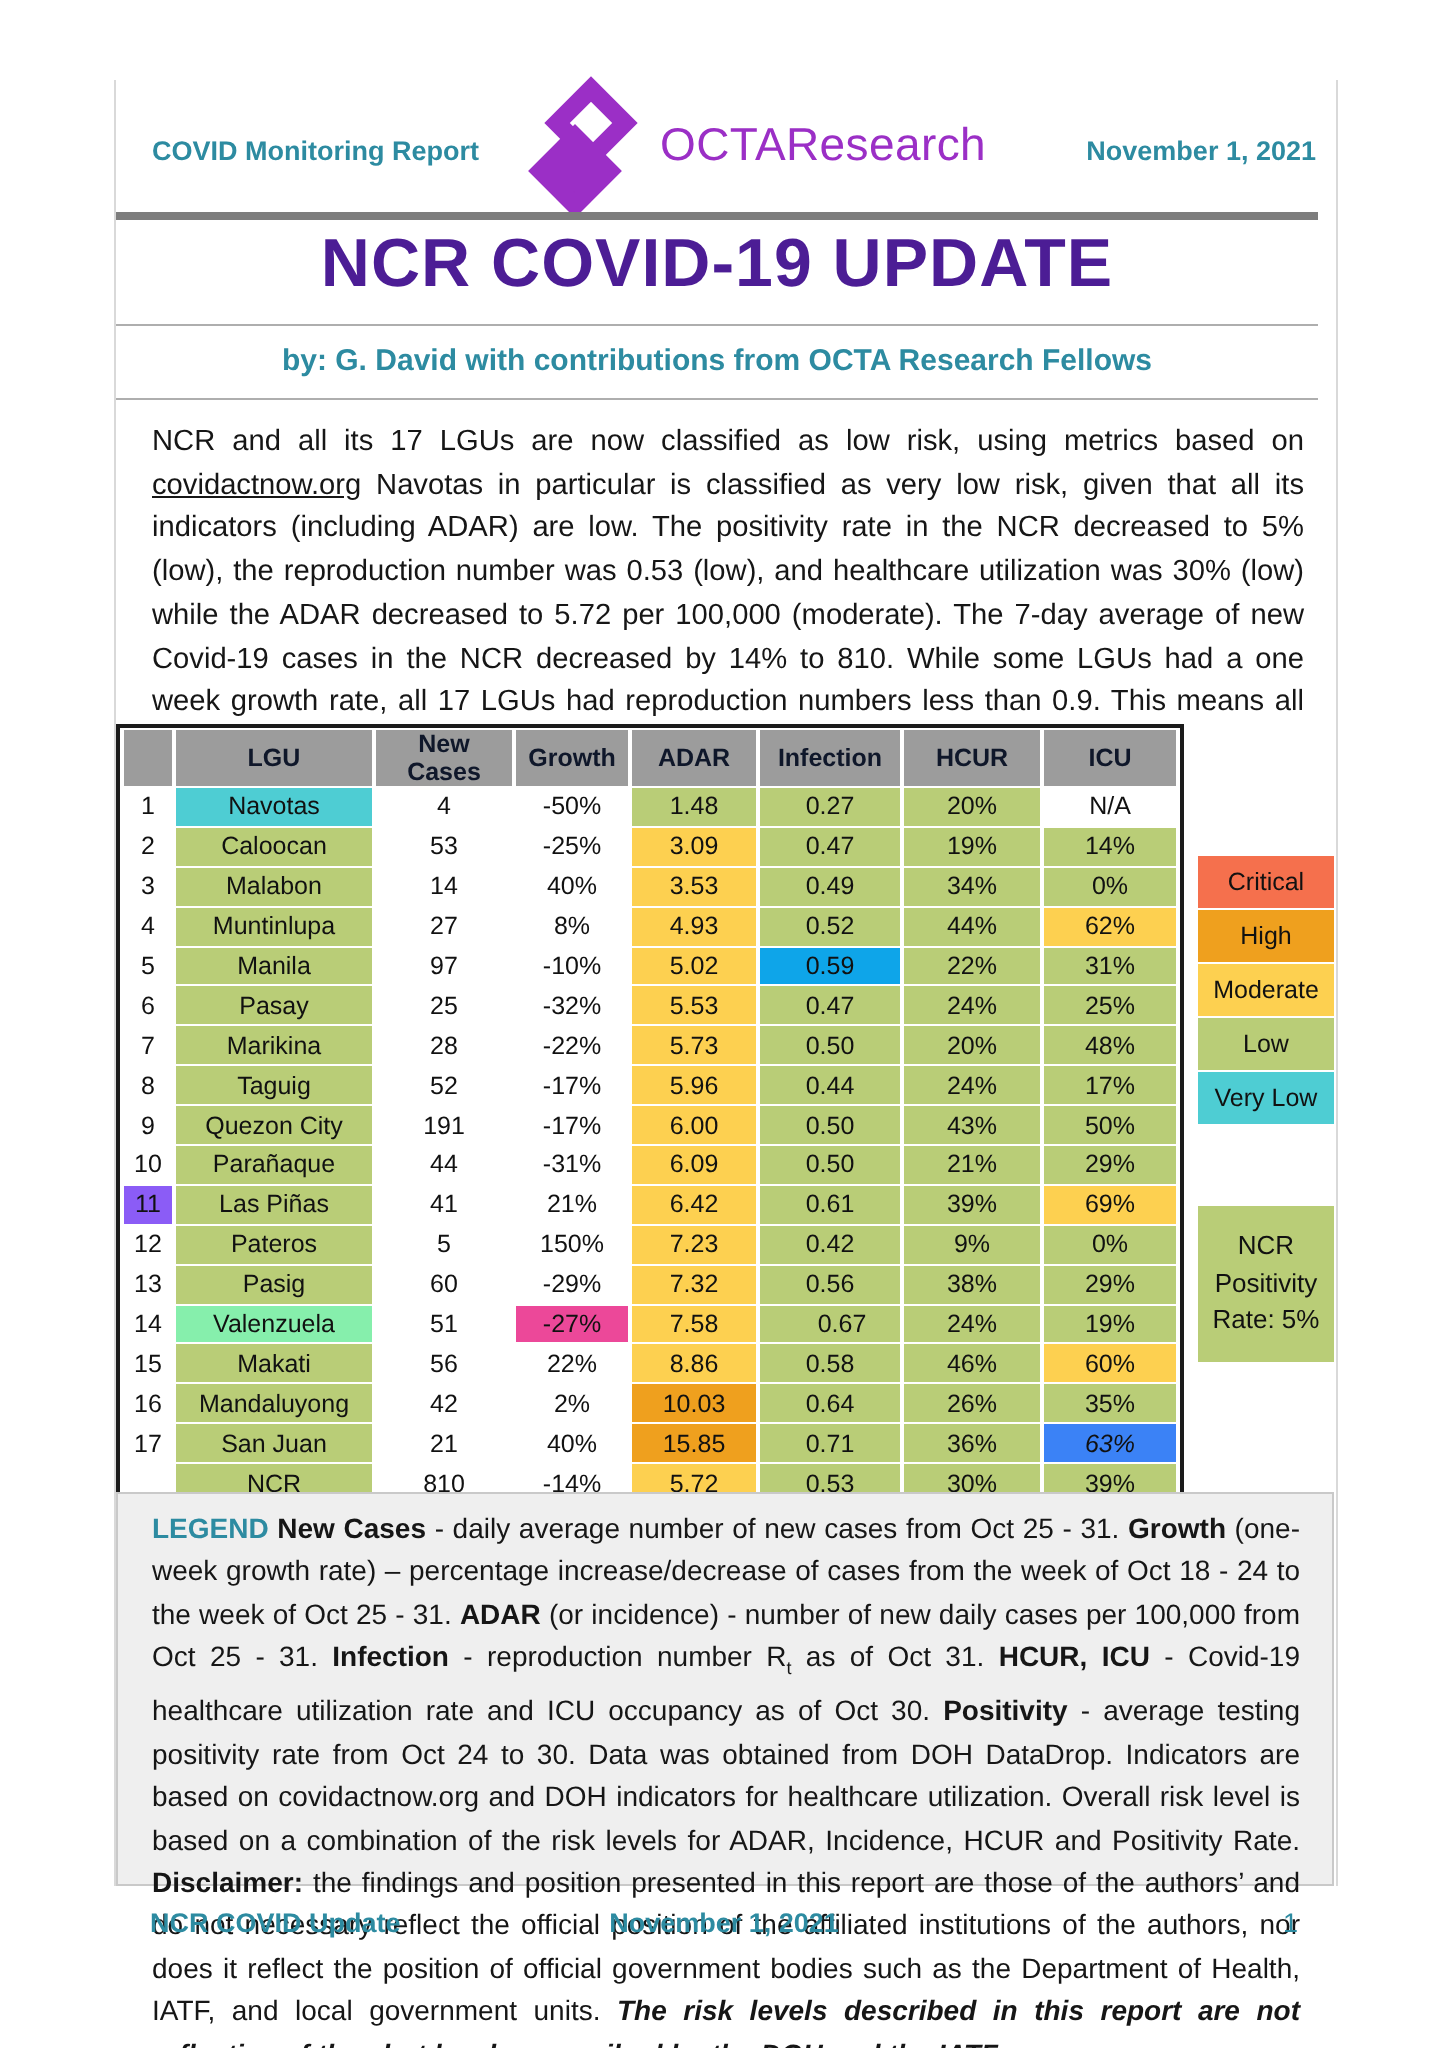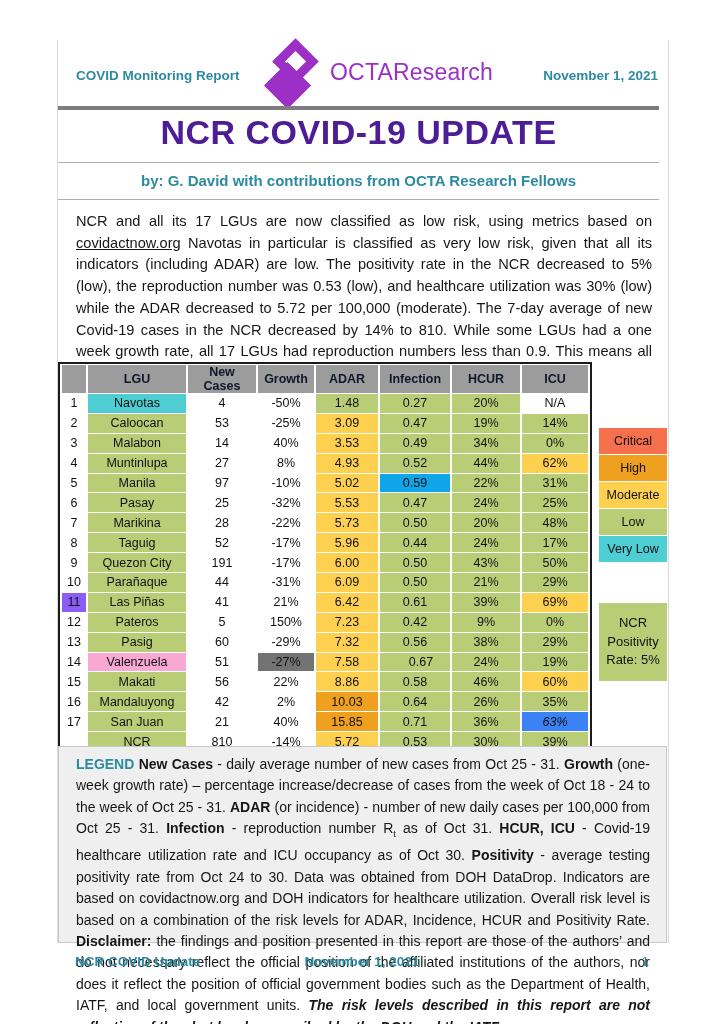--- a/index.html
+++ b/index.html
@@ -225,23 +225,23 @@
               <td style="background-color: rgb(185, 205, 119);">Pasig</td>
               <td style="background-color: rgb(255, 255, 255);">60</td>
               <td style="background-color: rgb(255, 255, 255);">-29%</td>
               <td style="background-color: rgb(253, 208, 80);">7.32</td>
               <td style="background-color: rgb(185, 205, 119);">0.56</td>
               <td style="background-color: rgb(185, 205, 119);">38%</td>
               <td style="background-color: rgb(185, 205, 119);">29%</td>
             </tr>
             <tr>
               <td style="background-color: rgb(255, 255, 255);">14</td>
-              <td style="background-color: #f9a8d4; margin-top: 23px;">Valenzuela</td>
+              <td style="background-color: #86efac; margin-top: 23px;">Valenzuela</td>
               <td style="background-color: rgb(255, 255, 255);">51</td>
-              <td style="background-color: #737373;">-27%</td>
+              <td style="background-color: #ec4899;">-27%</td>
               <td style="background-color: rgb(253, 208, 80);">7.58</td>
               <td style="background-color: rgb(185, 205, 119); padding-left: 12px;">0.67</td>
               <td style="background-color: rgb(185, 205, 119);">24%</td>
               <td style="background-color: rgb(185, 205, 119);">19%</td>
             </tr>
             <tr>
               <td style="background-color: rgb(255, 255, 255);">15</td>
               <td style="background-color: rgb(185, 205, 119);">Makati</td>
               <td style="background-color: rgb(255, 255, 255);">56</td>
               <td style="background-color: rgb(255, 255, 255);">22%</td>

